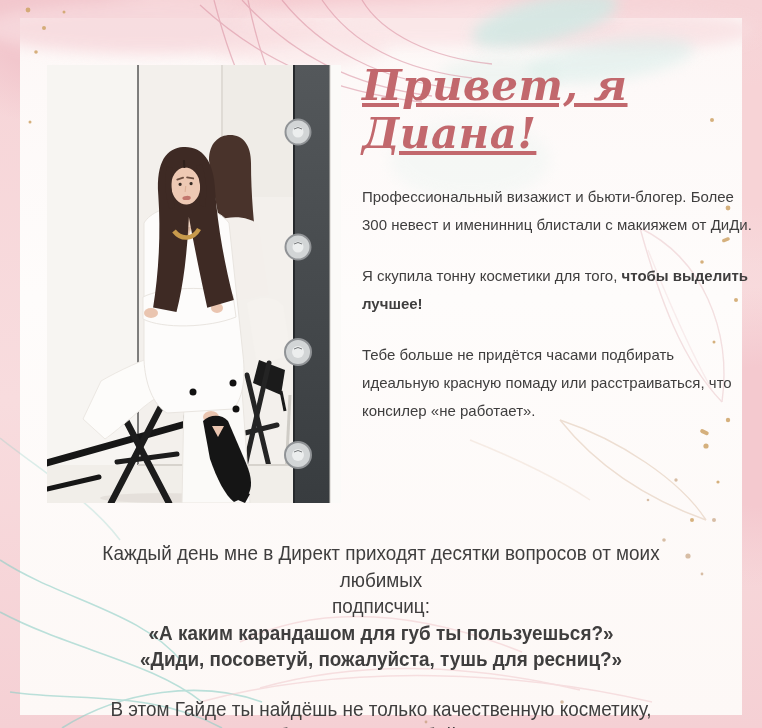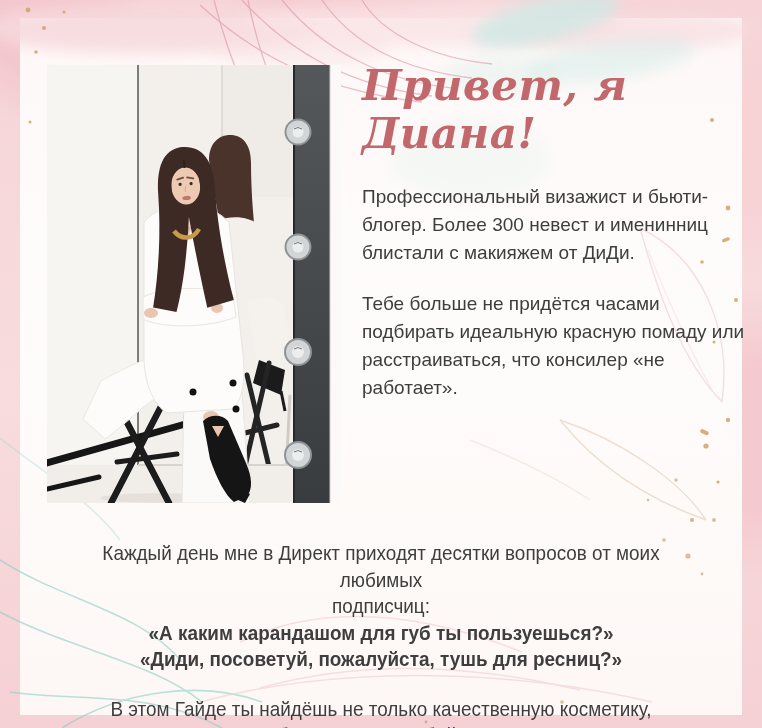--- a/index.html
+++ b/index.html
@@ -18,23 +18,23 @@
     background:linear-gradient(180deg,#fdf8f7 0%,#fefcfb 40%,#fdf8f6 100%);
   }
   .decor{position:absolute;left:0;top:0;pointer-events:none;}
   .photo{position:absolute;left:47px;top:65px;width:294px;height:438px;}
   .photo svg{display:block;}
   .intro{position:absolute;left:362px;top:62px;width:392px;color:var(--body-text,#3f3e3e);}
   .heading{
     margin:0 0 24px 0;
     font-family:"DejaVu Serif","Liberation Serif",serif;
     font-style:italic;font-weight:700;font-size:42px;line-height:1.15;
-    color:var(--accent-rose,#c2686d);letter-spacing:.5px;
+    color:var(--accent-rose,#c2686d);letter-spacing:.5px;text-decoration:underline;
   }
-  .intro p{margin:0 0 23px 0;font-size:19px;line-height:28px;}
+  .intro p{margin:0 0 23px 0;font-size:15px;line-height:28px;}
   .intro b{font-weight:700;}
   .bottom{position:absolute;left:31px;right:31px;top:540px;text-align:center;color:var(--body-text,#3f3e3e);}
   .bottom-inner{transform:scaleX(.9);transform-origin:50% 0;font-size:21px;line-height:26.5px;}
   .q-line{font-weight:700;}
   .outro{margin-top:23px;}
 </style>
 </head>
 <body>
 
 <div class="page">
@@ -236,20 +236,21 @@
           <ellipse cx="139" cy="133" rx="4.2" ry="2.1" fill="#c2766c"></ellipse>
         </g>
         <path d="M127,166 C134,175 146,175 152,164" stroke="#c89a4c" stroke-width="4.5" fill="none"></path>
       </g>
     </svg>
   </div>
 
   <div class="intro">
     <h1 class="heading">Привет, я Диана!</h1>
     <p>Профессиональный визажист  и бьюти-блогер. Более 300 невест и именинниц блистали с макияжем от ДиДи.</p>
+    <p><span>Я скупила тонну косметики для того, </span><b>чтобы выделить лучшее!</b></p>
     <p>Тебе  больше не придётся часами подбирать идеальную красную помаду или расстраиваться, что консилер «не работает».</p>
   </div>
 
   <div class="bottom">
     <div class="bottom-inner">
       <div>Каждый день мне в Директ приходят десятки вопросов от моих любимых</div>
       <div>подписчиц:</div>
       <div class="q-line">«А каким карандашом для губ ты пользуешься?»</div>
       <div class="q-line">«Диди, посоветуй, пожалуйста, тушь для ресниц?»</div>
       <div class="outro">В этом Гайде ты найдёшь не только качественную косметику,</div>

